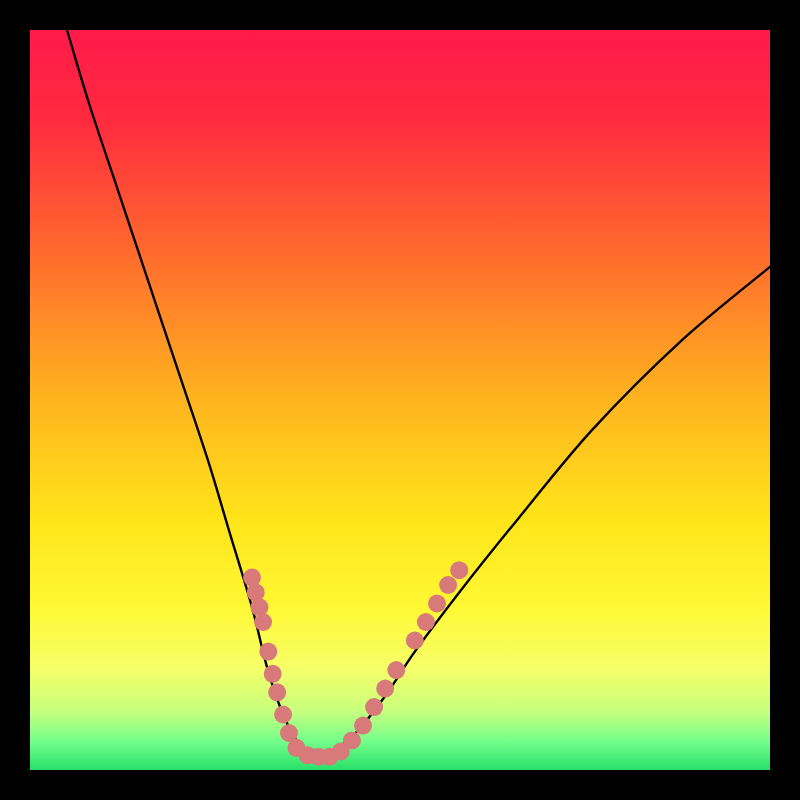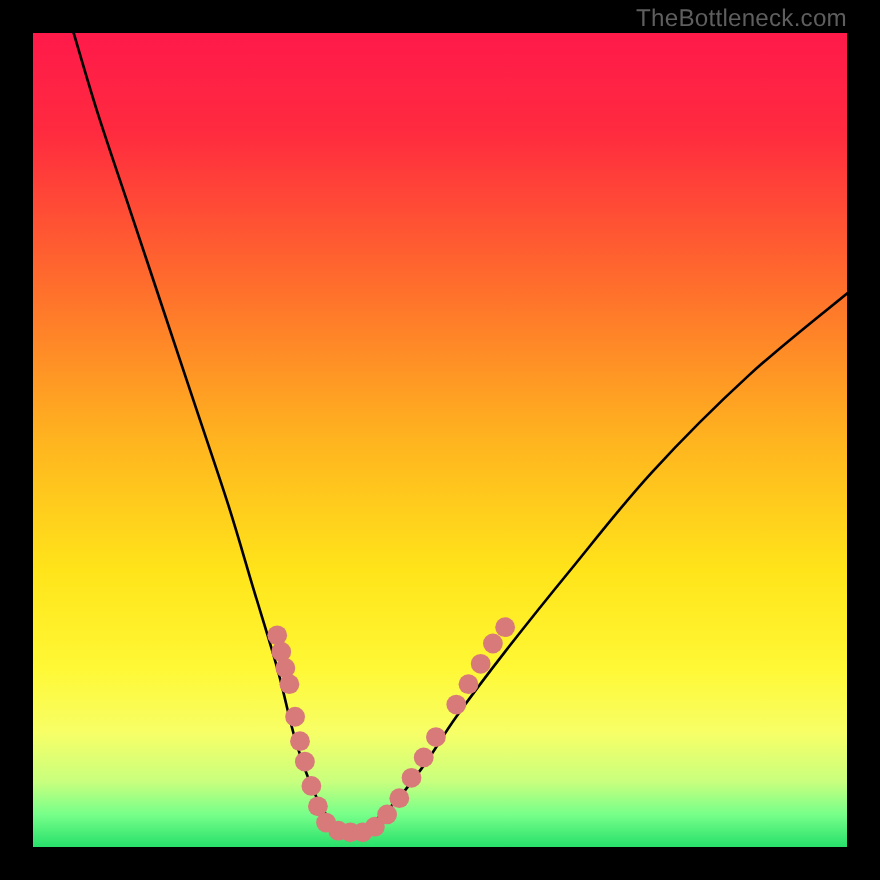--- a/index.html
+++ b/index.html
@@ -38,21 +38,20 @@
     user-select: none;
   }
   svg {
     display: block;
   }
 </style>
 </head>
 <body>
 
 <div class="frame">
-  <div class="watermark">TheBottleneck.com</div>
   <div class="plot-area">
     <svg id="chart-svg" width="740" height="740" viewBox="0 0 740 740" preserveAspectRatio="none">
       <defs>
         <linearGradient id="bg-grad" x1="0" y1="0" x2="0" y2="1">
             <stop offset="0.0%" stop-color="#ff1a4a"></stop>
             <stop offset="12.0%" stop-color="#ff2a3f"></stop>
             <stop offset="30.0%" stop-color="#ff6a2d"></stop>
             <stop offset="50.0%" stop-color="#ffb41f"></stop>
             <stop offset="66.0%" stop-color="#ffe41a"></stop>
             <stop offset="78.0%" stop-color="#fff835"></stop>

